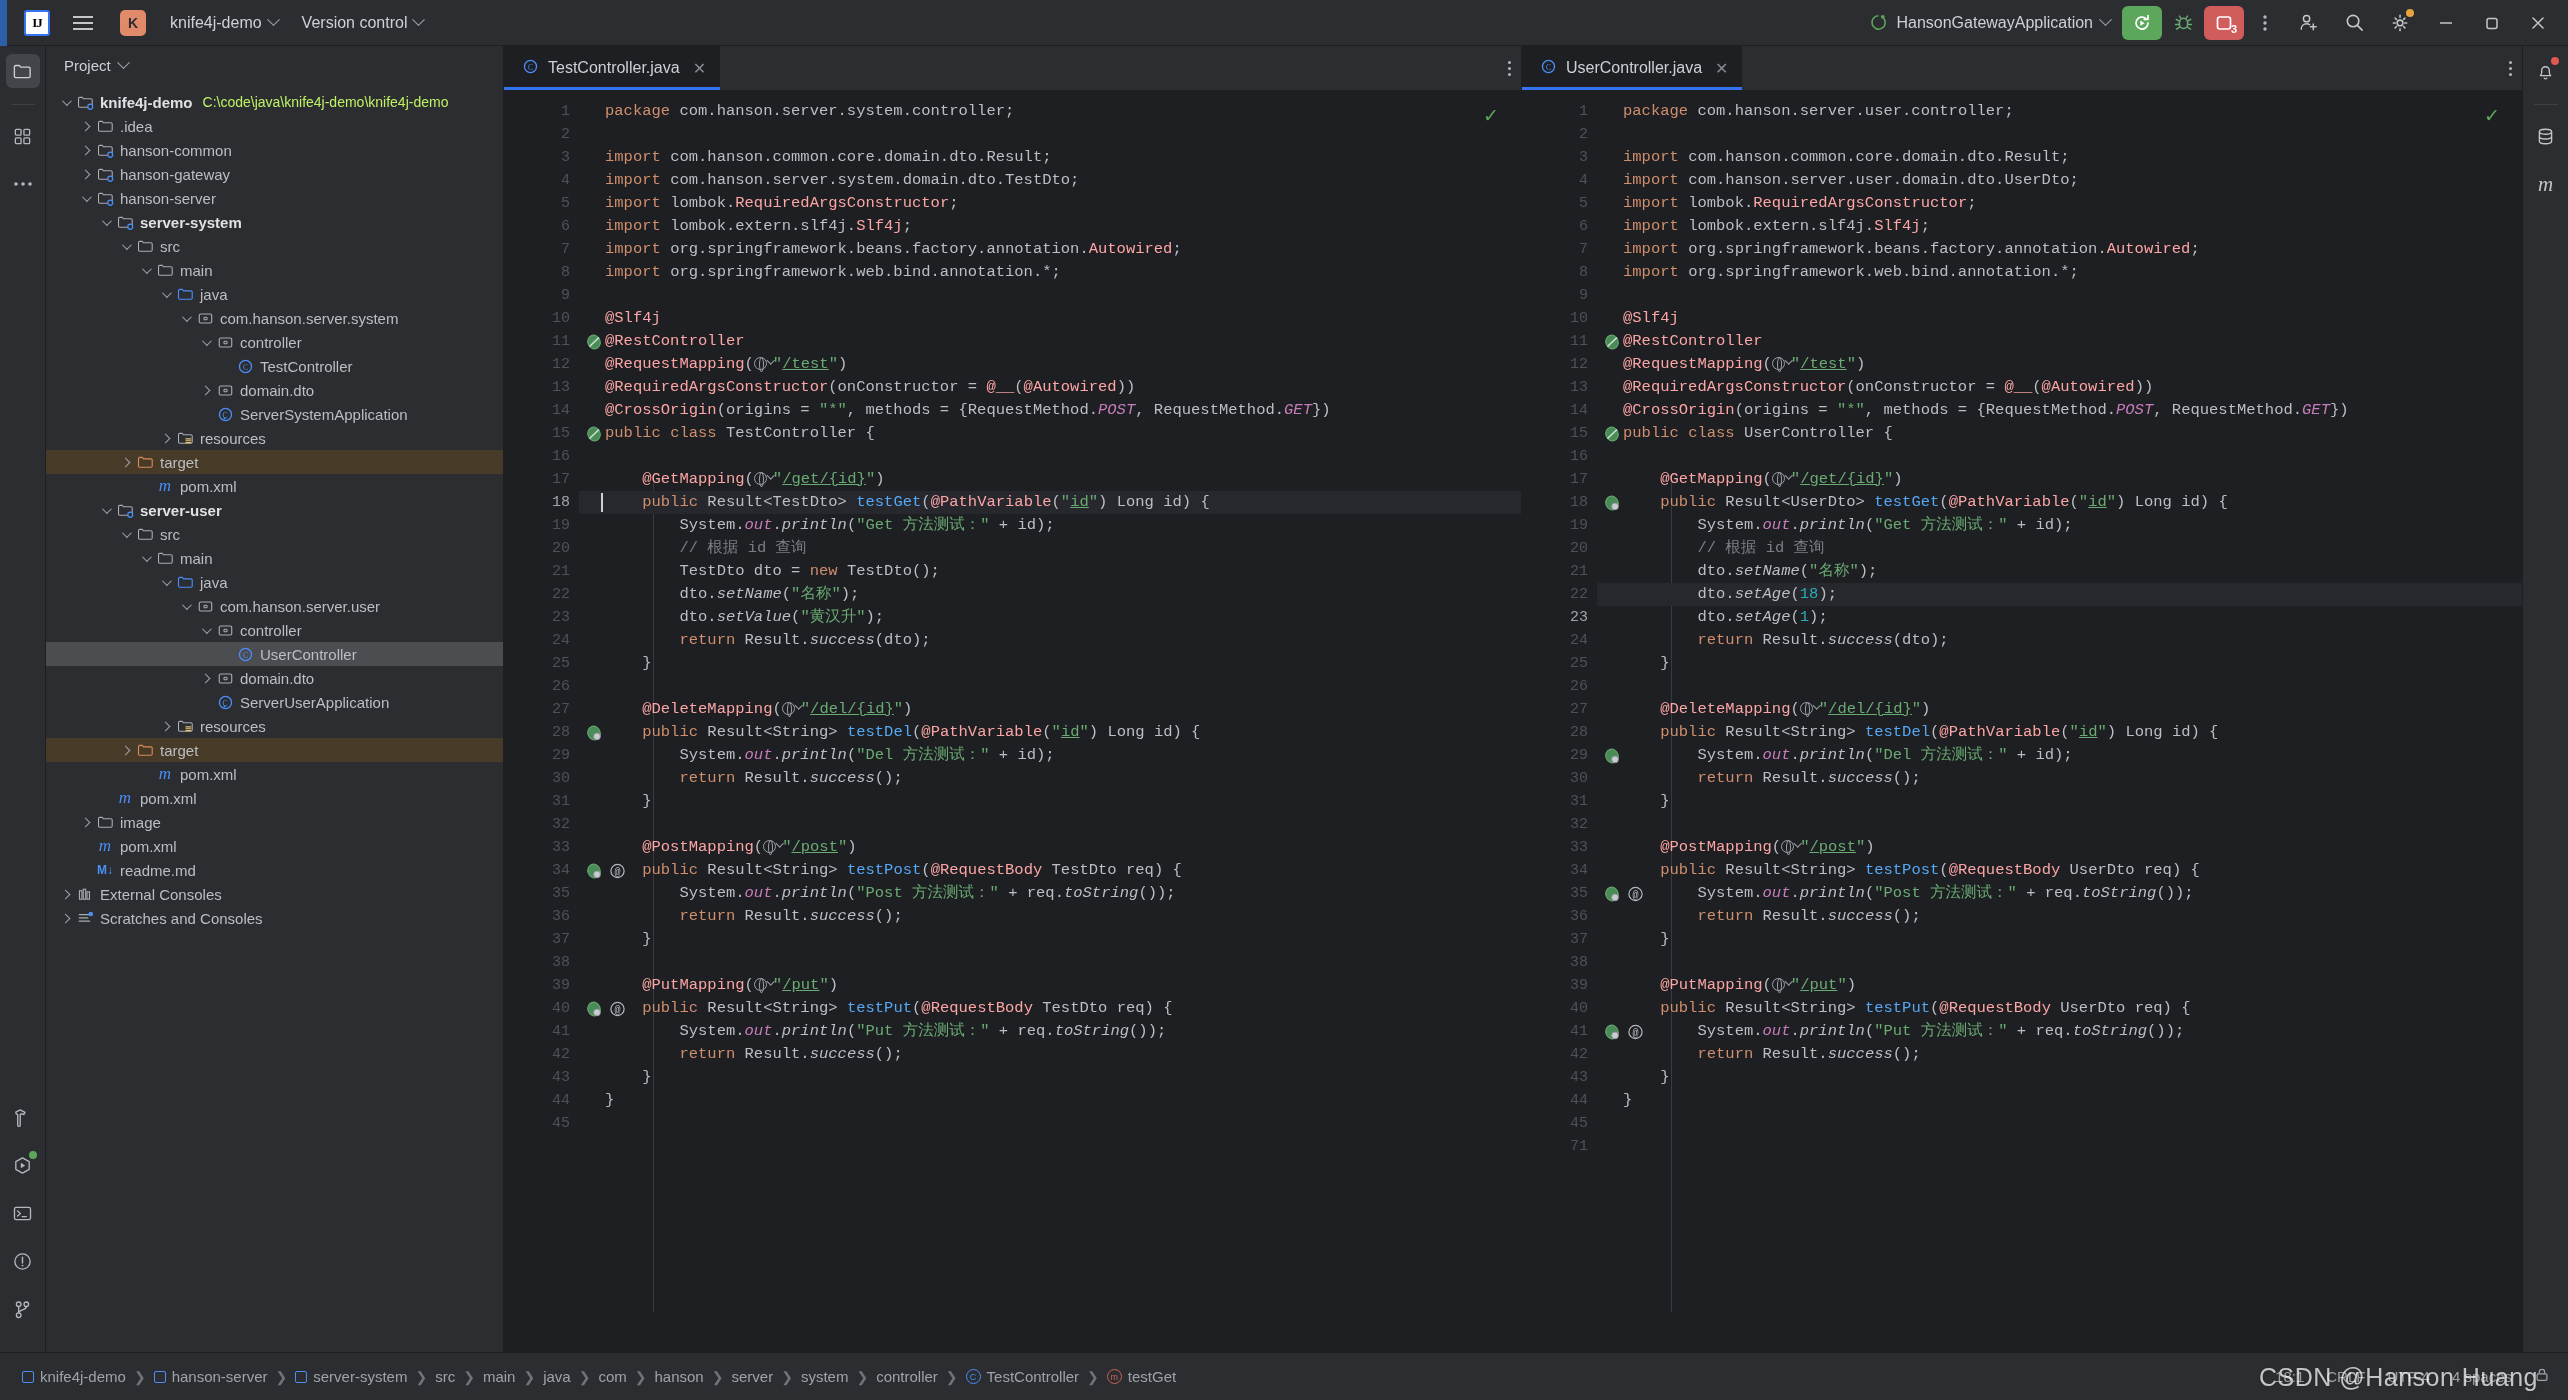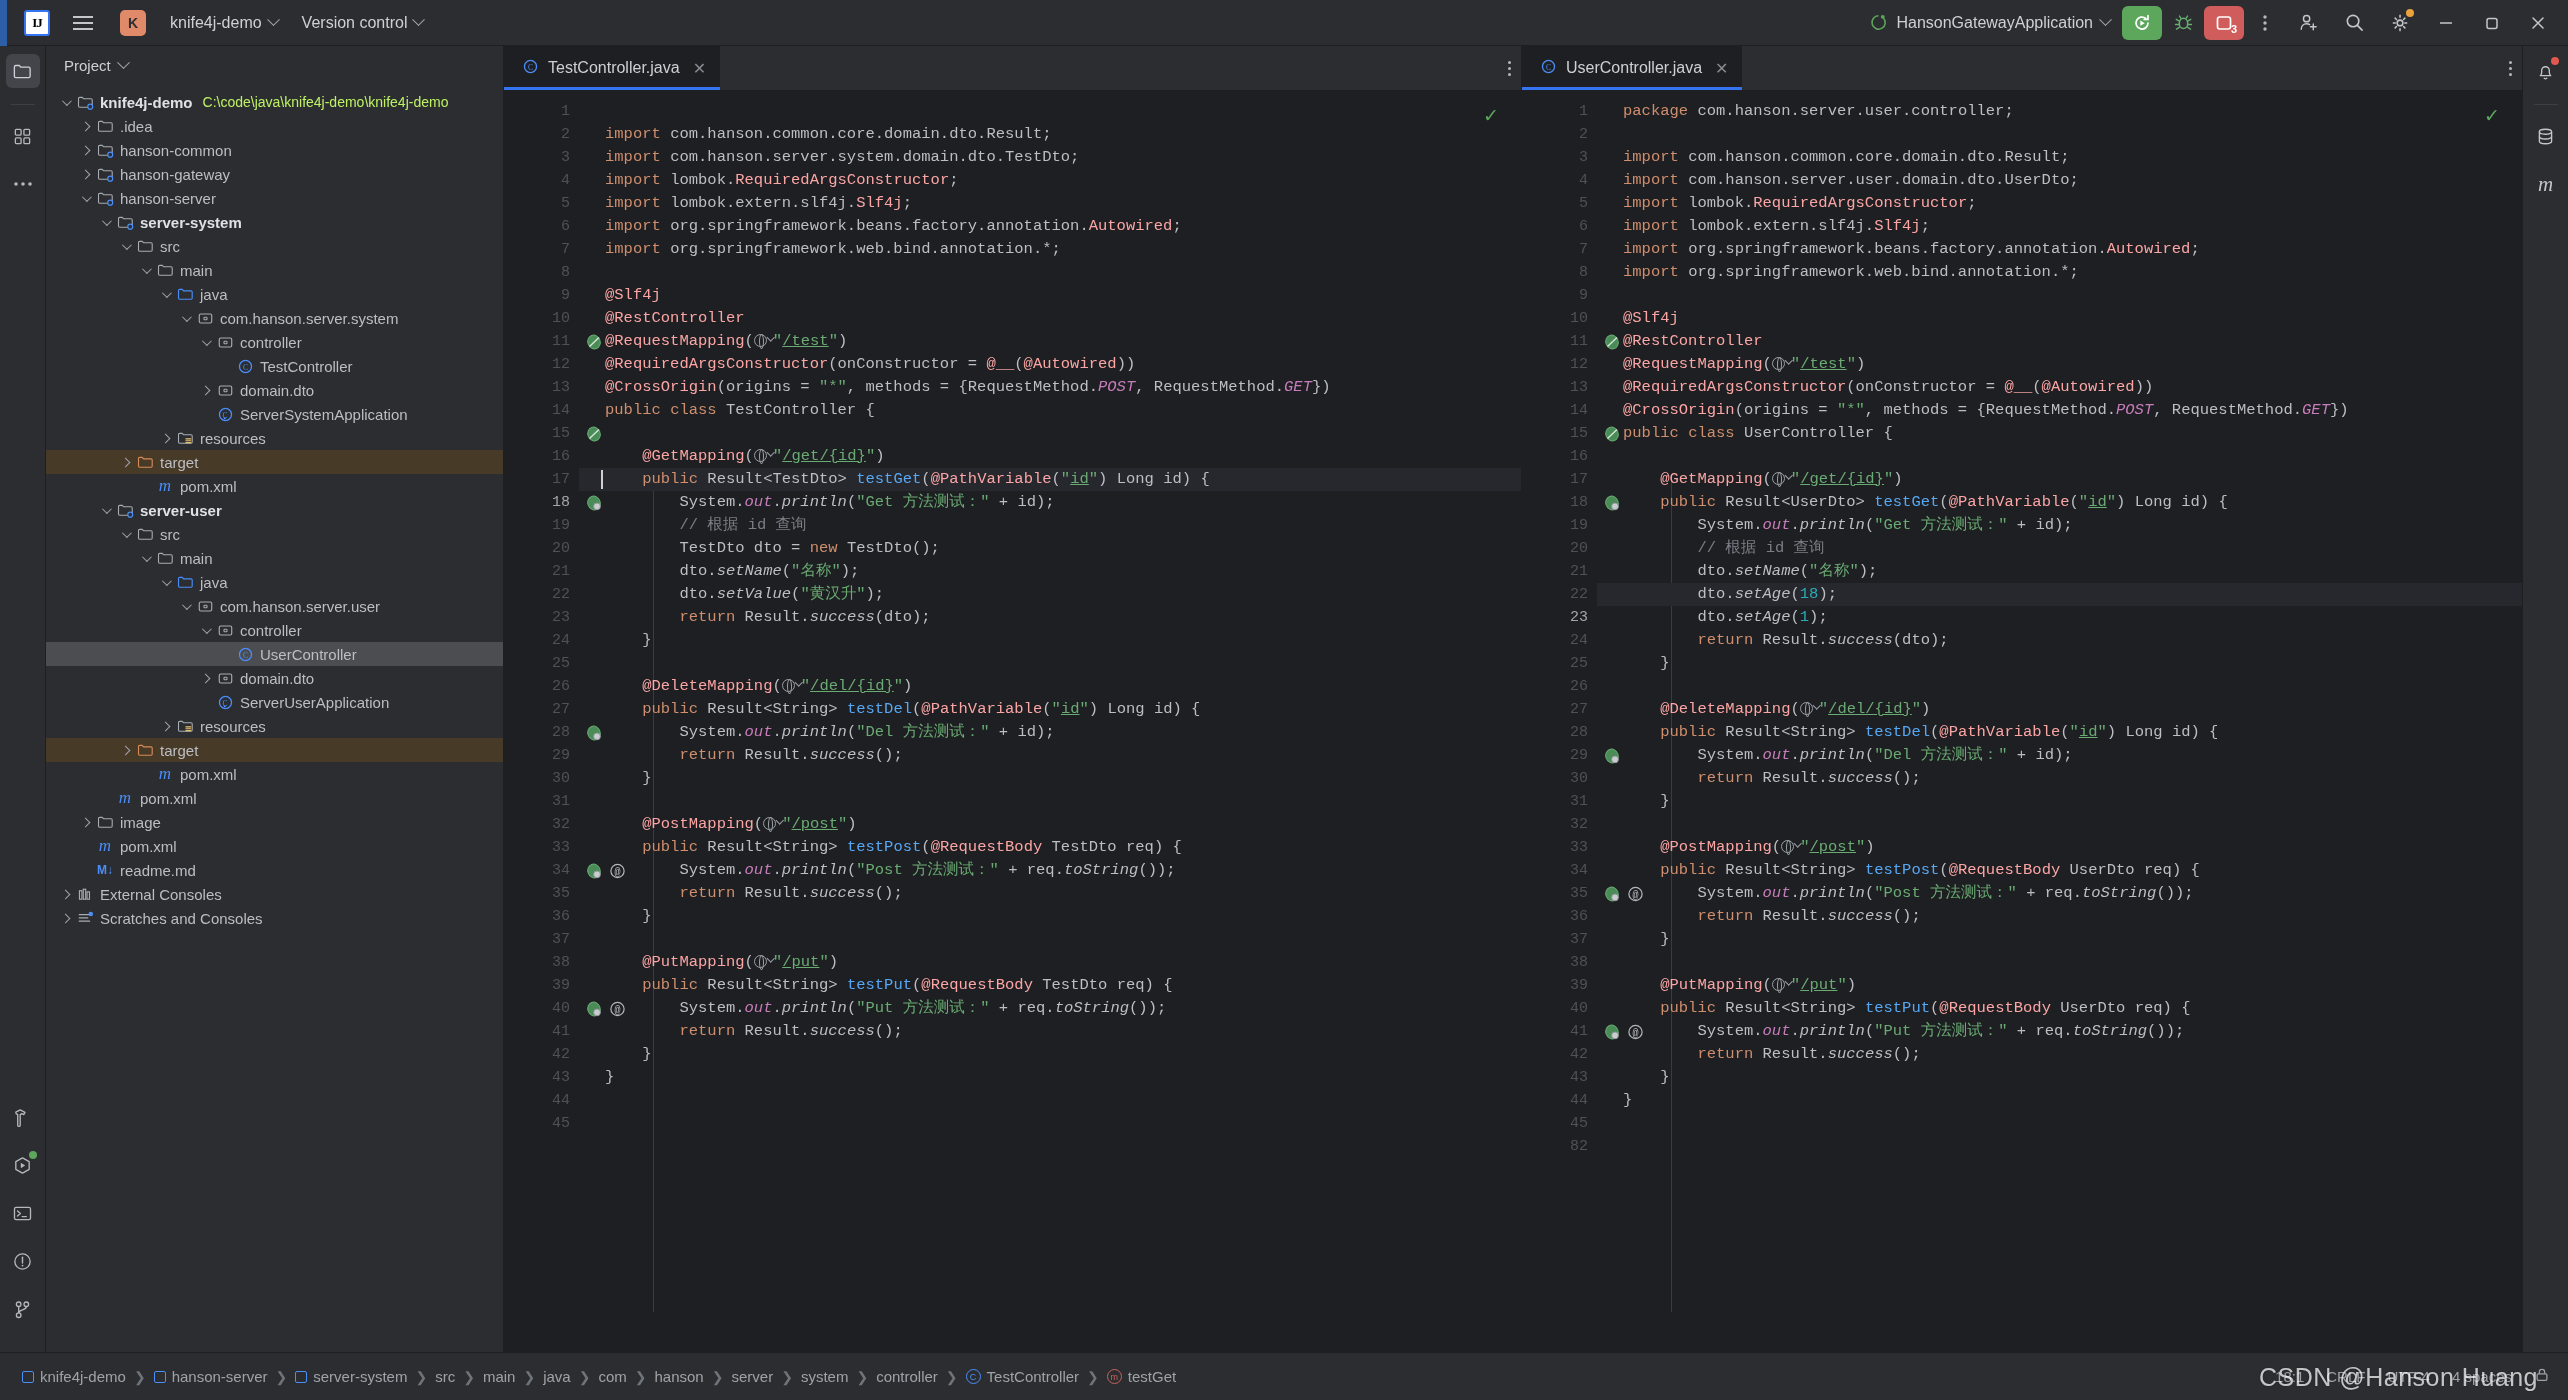--- a/index.html
+++ b/index.html
@@ -882,20 +882,21 @@
               <text x="9.5" y="12.6" text-anchor="middle" font-size="10" fill="#b4b8bd" font-family="'Liberation Mono',monospace">@</text>
             </svg></span></div>
         <div class="gnum">41</div>
         <div class="gnum">42</div>
         <div class="gnum">43</div>
         <div class="gnum">44</div>
         <div class="gnum">45</div>
       </div>
      <div class="codecol">
        <div class="indent" style="left:74px;top:390px;bottom:40px;"></div>
+       <div class="ln"><span class="kw">package</span> <span class="pln">com.hanson.server.system.controller;</span></div>
         <div class="ln"></div>
         <div class="ln"><span class="kw">import</span> <span class="pln">com.hanson.common.core.domain.dto.Result;</span></div>
         <div class="ln"><span class="kw">import</span> <span class="pln">com.hanson.server.system.domain.dto.TestDto;</span></div>
         <div class="ln"><span class="kw">import</span> <span class="pln">lombok.</span><span class="ann">RequiredArgsConstructor</span><span class="pln">;</span></div>
         <div class="ln"><span class="kw">import</span> <span class="pln">lombok.extern.slf4j.</span><span class="ann">Slf4j</span><span class="pln">;</span></div>
         <div class="ln"><span class="kw">import</span> <span class="pln">org.springframework.beans.factory.annotation.</span><span class="ann">Autowired</span><span class="pln">;</span></div>
         <div class="ln"><span class="kw">import</span> <span class="pln">org.springframework.web.bind.annotation.*;</span></div>
         <div class="ln"></div>
         <div class="ln"><span class="ann">@Slf4j</span></div>
         <div class="ln"><span class="ann">@RestController</span></div>
@@ -1017,21 +1018,21 @@
               <ellipse cx="9" cy="9" rx="6.2" ry="7" fill="#4a8c57" stroke="#6aab73" stroke-width="1" transform="rotate(-20 9 9)"></ellipse>
               <circle cx="12" cy="12.4" r="3.4" fill="#c9ccd1" stroke="#8d9196" stroke-width=".9"></circle>
             </svg></span><span class="gmark2"><svg width="19" height="18" viewBox="0 0 19 18">
               <circle cx="9.5" cy="9" r="6.6" stroke="#b4b8bd" stroke-width="1.2" fill="none"></circle>
               <text x="9.5" y="12.6" text-anchor="middle" font-size="10" fill="#b4b8bd" font-family="'Liberation Mono',monospace">@</text>
             </svg></span></div>
         <div class="gnum">42</div>
         <div class="gnum">43</div>
         <div class="gnum">44</div>
         <div class="gnum">45</div>
-        <div class="gnum">82</div>
+        <div class="gnum">71</div>
       </div>
      <div class="codecol">
        <div class="indent" style="left:74px;top:390px;bottom:40px;"></div>
        <div class="ln"><span class="kw">package</span> <span class="pln">com.hanson.server.user.controller;</span></div>
         <div class="ln"></div>
         <div class="ln"><span class="kw">import</span> <span class="pln">com.hanson.common.core.domain.dto.Result;</span></div>
         <div class="ln"><span class="kw">import</span> <span class="pln">com.hanson.server.user.domain.dto.UserDto;</span></div>
         <div class="ln"><span class="kw">import</span> <span class="pln">lombok.</span><span class="ann">RequiredArgsConstructor</span><span class="pln">;</span></div>
         <div class="ln"><span class="kw">import</span> <span class="pln">lombok.extern.slf4j.</span><span class="ann">Slf4j</span><span class="pln">;</span></div>
         <div class="ln"><span class="kw">import</span> <span class="pln">org.springframework.beans.factory.annotation.</span><span class="ann">Autowired</span><span class="pln">;</span></div>

